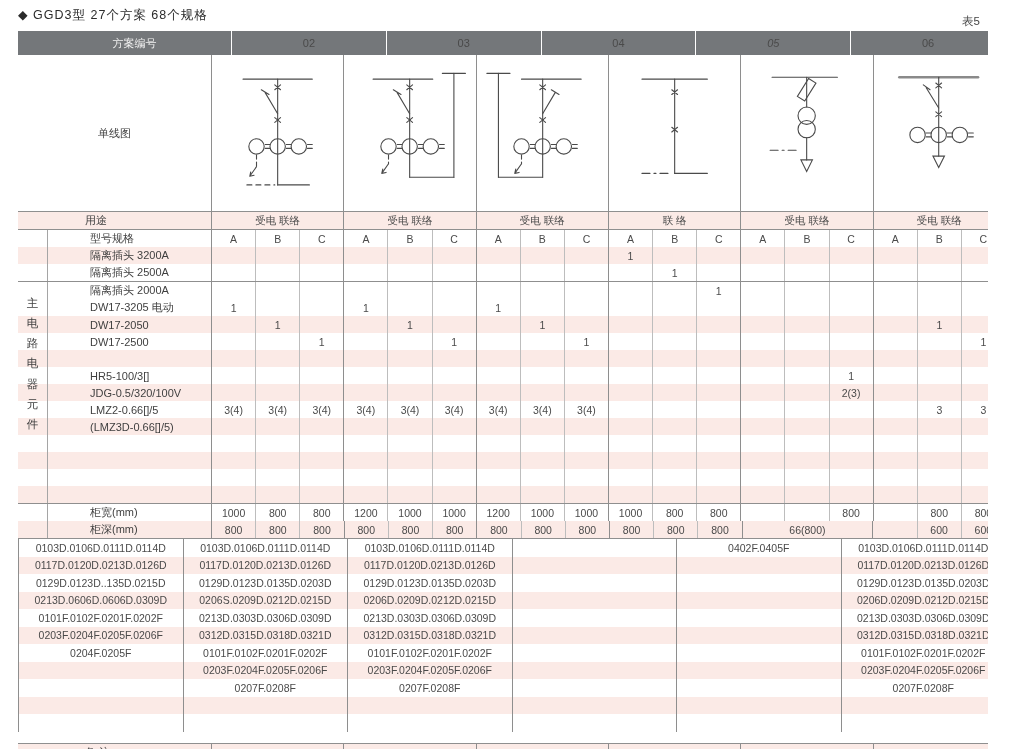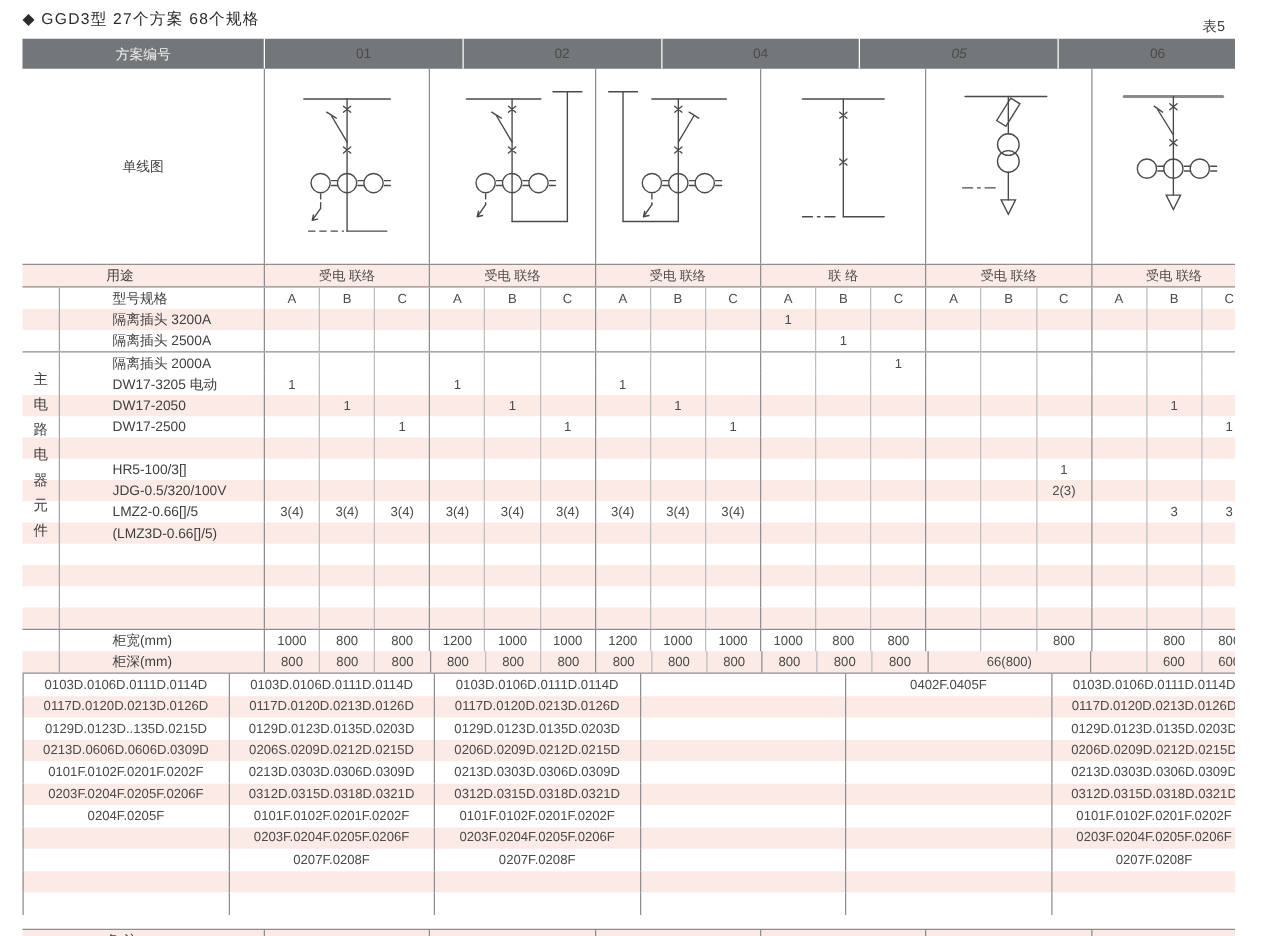--- a/index.html
+++ b/index.html
@@ -2,21 +2,21 @@
 <html><head>
 <meta charset="utf-8">
 <style>
   html,body{margin:0;padding:0;background:#ffffff;}
   .page{position:relative;width:988px;height:749px;background:#ffffff;overflow:hidden;
         font-family:"Liberation Sans","DejaVu Sans",sans-serif;color:#3a3a3a;}
   .title{position:absolute;left:18px;top:7px;font-size:12.5px;color:#2b2b2b;letter-spacing:1px;}
   .tableref{position:absolute;right:8px;top:14px;font-size:11.5px;color:#444;}
   .tbl{position:absolute;left:18px;top:31px;width:987px;}
   .row{display:flex;align-items:center;height:17px;font-size:10.5px;}
-  .hdr{height:24px;background:#74777a;color:#f1f1f1;font-size:11px;}
+  .hdr{height:24px;background:#74777a;color:#f1f1f1;font-size:11px;padding-left:20px;}
   .hdr .lab-full{border:none;color:#f1f1f1;}
   .hdr .cell{border-left:1px solid #ffffff;align-self:stretch;display:flex;align-items:center;justify-content:center;}
   .side-cell{width:29px;align-self:stretch;flex:none;}
   .lab{width:164px;flex:none;align-self:stretch;display:flex;align-items:center;padding-left:42px;box-sizing:border-box;font-size:11px;color:#3f3f3f;}
   .lab-div{border-left:1px solid #a5a5a5;}
   .lab-full{width:193px;flex:none;align-self:stretch;display:flex;align-items:center;justify-content:center;font-size:11px;color:#3f3f3f;}
   .cell{flex:1 1 0;align-self:stretch;display:flex;align-items:center;justify-content:center;
         border-left:1px solid #bdbdbd;box-sizing:border-box;color:#4a4a4a;}
   .cell.sec{border-left:1px solid #8e8e8e;}
   .pink{background:#fbeae6;}
@@ -41,22 +41,22 @@
 
 <div class="page">
   <div class="title">◆ GGD3型 27个方案 68个规格</div>
   <div class="tableref">表5</div>
 
   <div class="tbl">
 
     <div class="row hdr">
       <div class="lab-full">方案编号</div>
       <div id="header-schemes" style="display:flex;flex:1 1 0;align-self:stretch;">
-          <div class="cell" style="flex-grow: 3;">01</div>
           <div class="cell" style="flex-grow: 3;">02</div>
+          <div class="cell" style="flex-grow: 3;">03</div>
           <div class="cell" style="flex-grow: 3;">04</div>
           <div class="cell" style="flex-grow: 3; font-style: italic;">05</div>
           <div class="cell" style="flex-grow: 3;">06</div>
         </div>
     </div>
 
     <div class="row diagram-row">
       <div class="lab-full">单线图</div>
 
       <div class="cell sec" style="flex:3">

